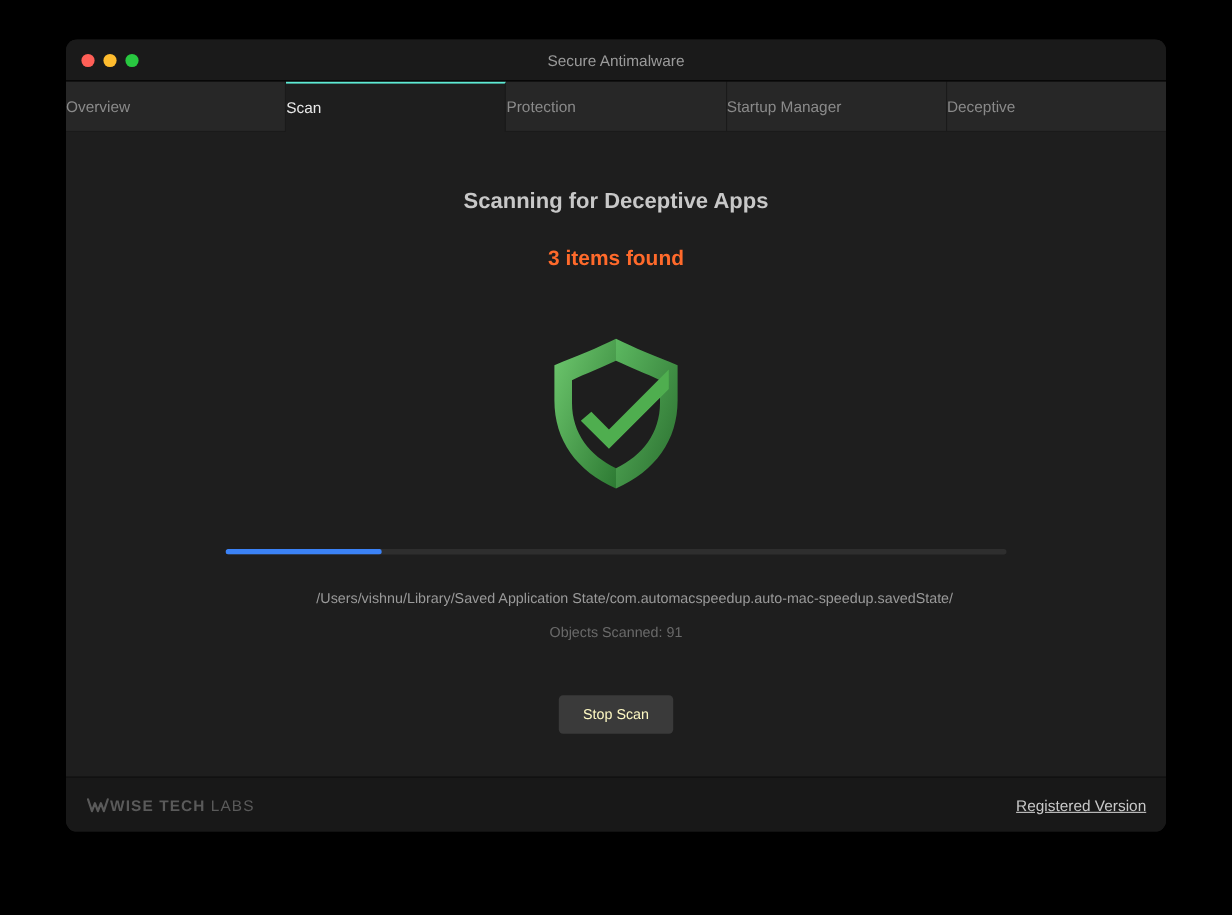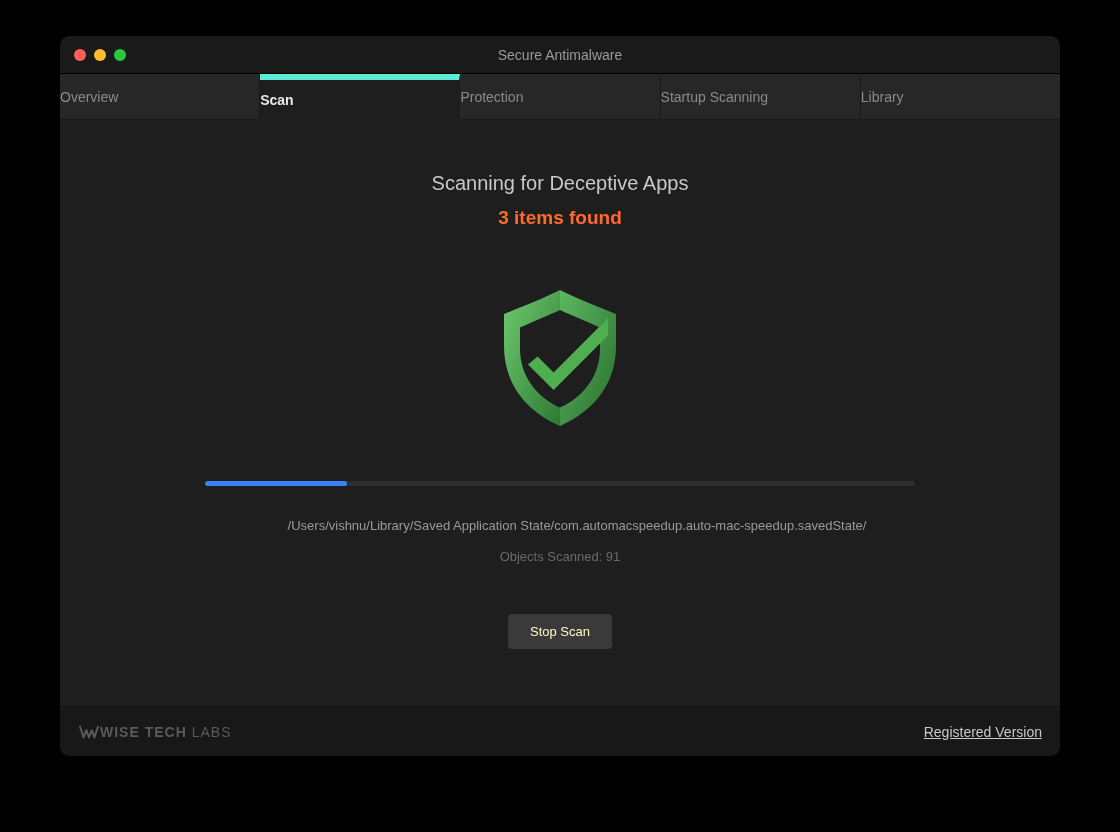--- a/index.html
+++ b/index.html
@@ -67,37 +67,37 @@
       font-size: 14px;
       background: #272727;
       border-right: 1px solid #1a1a1a;
       cursor: pointer;
       border-bottom: 1px solid #1a1a1a;
     }
     .tab:last-child { border-right: none; }
     .tab.active {
       background: #1e1e1e;
       color: #e8e8e8;
-      border-top: 6px solid #5eead4;
+      border-top: 2px solid #5eead4;
       border-bottom: none;
-      font-weight: 700;
+      font-weight: 400;
     }
     .content {
       flex: 1;
       display: flex;
       flex-direction: column;
       align-items: center;
       padding-top: 52px;
       background: #1e1e1e;
     }
     .scan-heading {
       color: #c8c8c8;
       font-size: 20px;
-      font-weight: 400;
-      margin-bottom: 12px;
+      font-weight: 700;
+      margin-bottom: 30px;
     }
     .items-found {
       color: #ff6a2b;
       font-size: 19px;
       font-weight: 600;
       margin-bottom: 44px;
     }
     .shield-wrap {
       width: 170px;
       height: 170px;
@@ -188,24 +188,24 @@
     <div class="tab">
       <span>Overview</span>
     </div>
     <div class="tab active">
       <span>Scan</span>
     </div>
     <div class="tab">
       <span>Protection</span>
     </div>
     <div class="tab">
-      <span>Startup Scanning</span>
-    </div>
-    <div class="tab">
-      <span>Library</span>
+      <span>Startup Manager</span>
+    </div>
+    <div class="tab">
+      <span>Deceptive</span>
     </div>
   </div>
 
   <div class="content">
     <div class="scan-heading">Scanning for Deceptive Apps</div>
     <div class="items-found">3 items found</div>
 
     <div class="shield-wrap">
       <svg viewBox="0 0 200 200" width="160" height="160">
         <defs>

